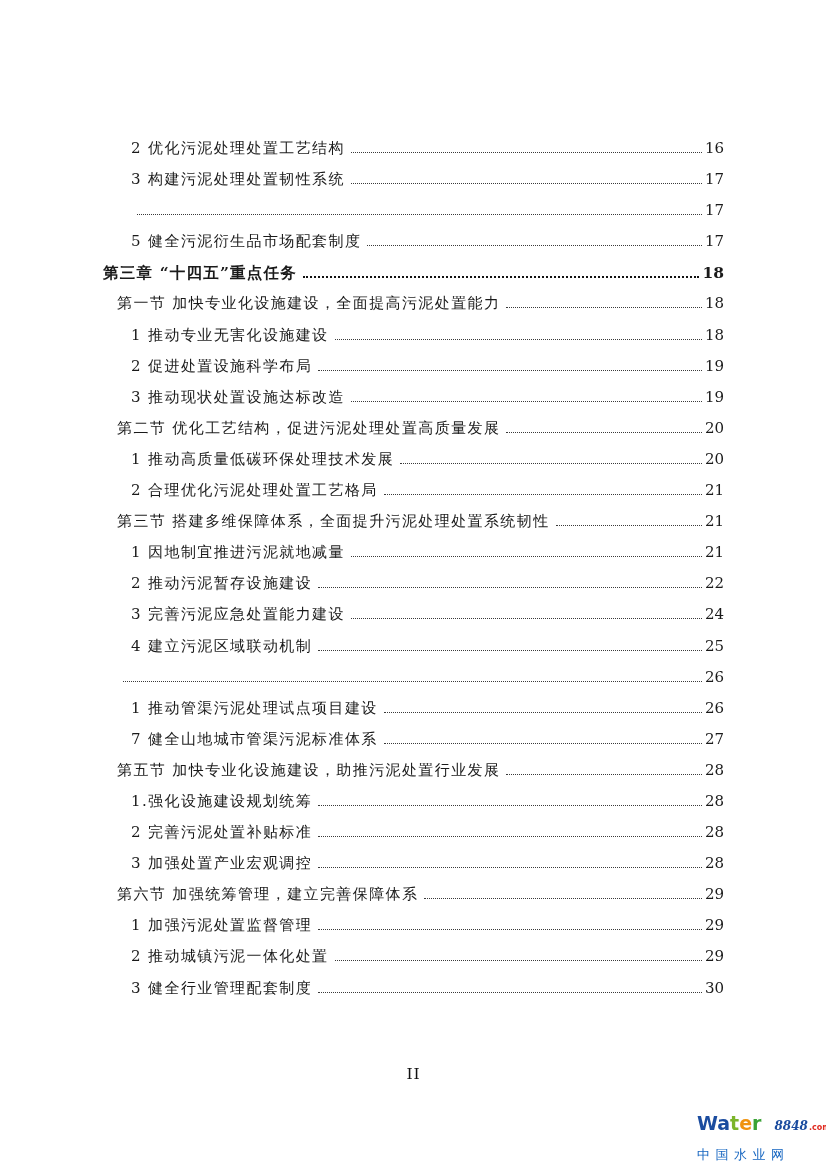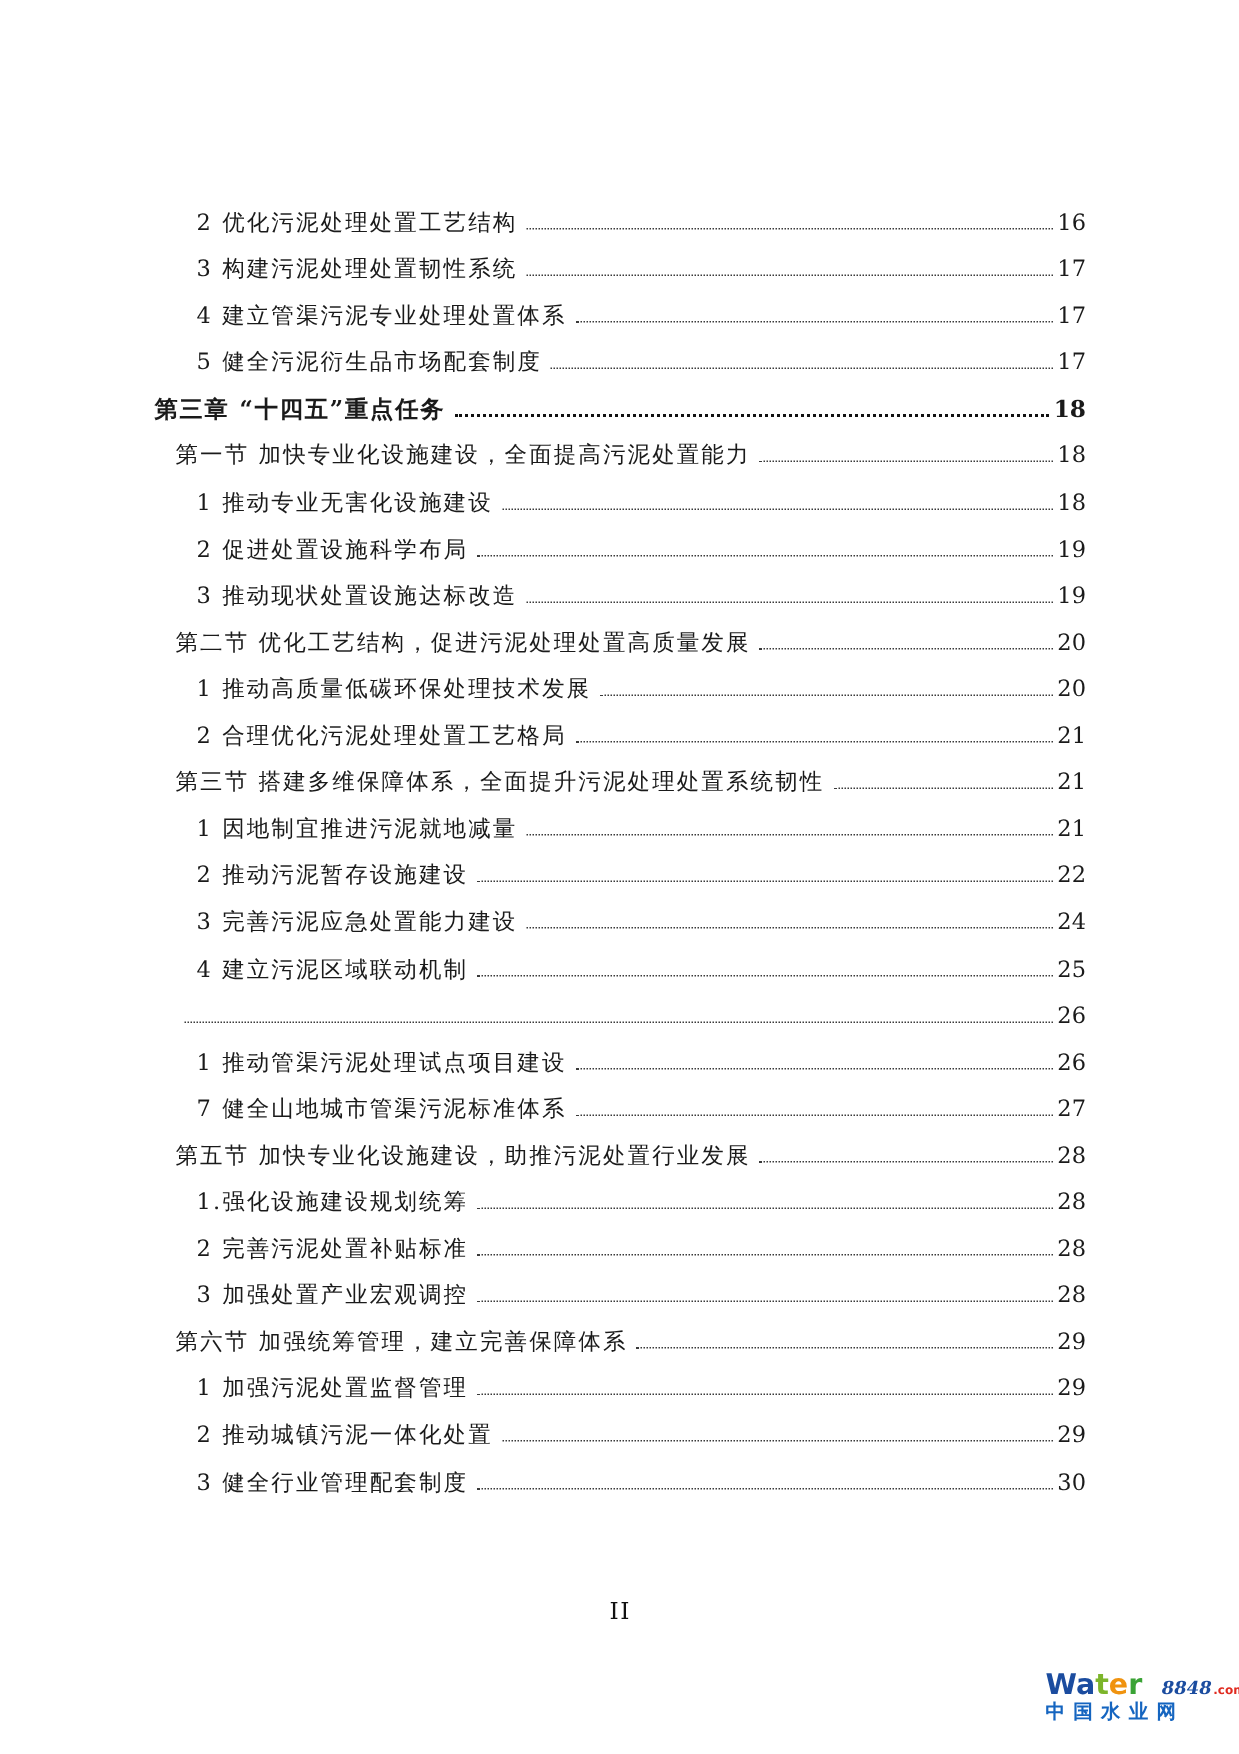--- a/index.html
+++ b/index.html
@@ -90,23 +90,23 @@
     font-size: 12px;
     margin-left: 13px;
     font-family: "DejaVu Serif", "Liberation Serif", serif;
   }
   .brand-tld {
     font-size: 8px;
     font-weight: bold;
     margin-left: 1px;
   }
   .brand-sub {
-    margin-top: 2px;
+    margin-top: 15px;
     font-size: 13px;
-    font-weight: bold;
+    font-weight: normal;
     letter-spacing: 5.5px;
     white-space: nowrap;
   }
 </style>
 </head>
 <body>
 
 <div class="page">
 
   <div class="toc">
@@ -114,21 +114,20 @@
       <span class="toc-label">2 优化污泥处理处置工艺结构</span>
       <span class="toc-dots"></span>
       <span class="toc-page">16</span>
     </div>
       <div class="toc-row item">
       <span class="toc-label">3 构建污泥处理处置韧性系统</span>
       <span class="toc-dots"></span>
       <span class="toc-page">17</span>
     </div>
       <div class="toc-row item">
-      <span class="toc-label">4 建立管渠污泥专业处理处置体系</span>
       <span class="toc-dots"></span>
       <span class="toc-page">17</span>
     </div>
       <div class="toc-row item">
       <span class="toc-label">5 健全污泥衍生品市场配套制度</span>
       <span class="toc-dots"></span>
       <span class="toc-page">17</span>
     </div>
       <div class="toc-row chapter">
       <span class="toc-label">第三章 “十四五”重点任务</span>

